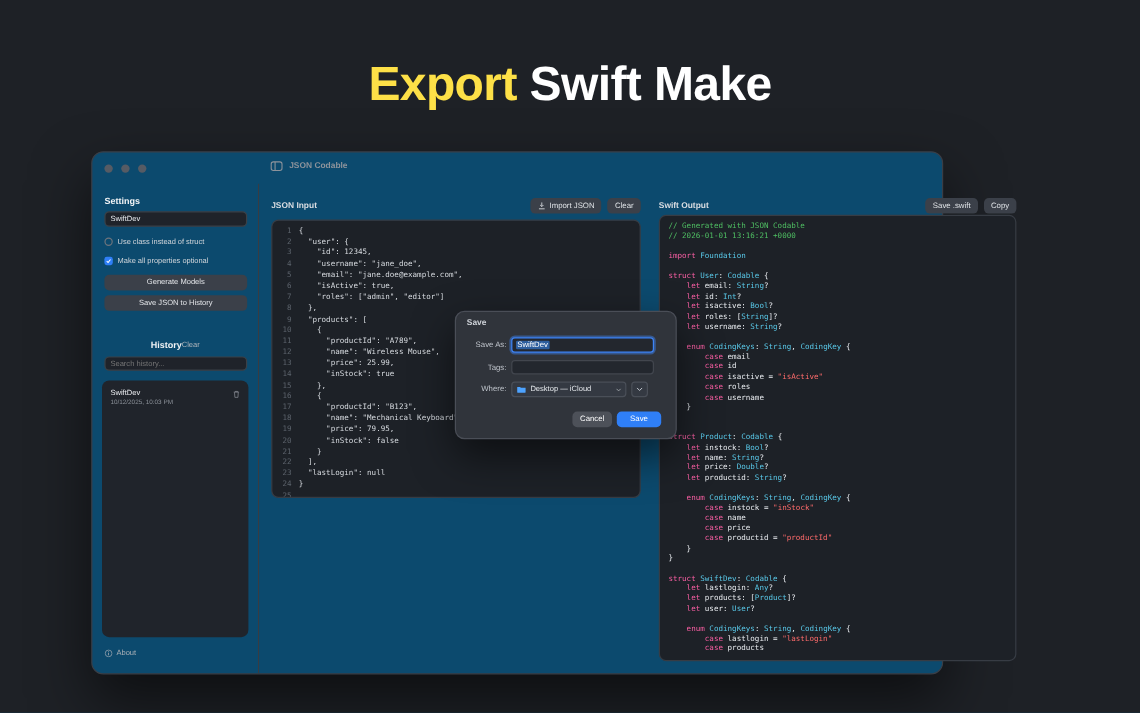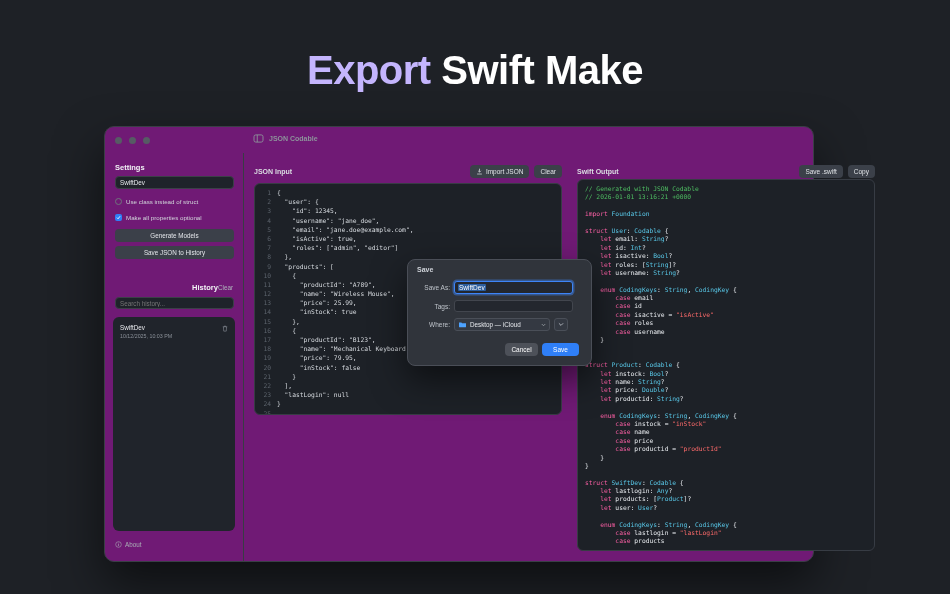--- a/index.html
+++ b/index.html
@@ -1,42 +1,42 @@
 <!DOCTYPE html>
 <html><head>
 <meta charset="utf-8">
 <style>
   *{margin:0;padding:0;box-sizing:border-box}
   html,body{width:950px;height:594px}
   body{position:relative;overflow:hidden;background:#1e2126;font-family:"Liberation Sans",sans-serif;-webkit-font-smoothing:antialiased}
 
   
   .hero{position:absolute;top:48px;left:0;right:0;text-align:center;font-size:40px;font-weight:800;color:#ffffff;letter-spacing:-.5px}
-  .hero-accent{color:#c4b5fd}
-
-  
-  .window{position:absolute;left:104px;top:126px;width:710px;height:436px;background:#701a75;border:1px solid #3a3e46;border-radius:10px;box-shadow:0 22px 48px rgba(0,0,0,.55)}
+  .hero-accent{color:#fde047}
+
+  
+  .window{position:absolute;left:76px;top:126px;width:710px;height:436px;background:#0c4a6e;border:1px solid #3a3e46;border-radius:10px;box-shadow:0 22px 48px rgba(0,0,0,.55)}
 
   
   .titlebar{position:absolute;left:0;top:0;right:0;height:26px}
   .traffic{position:absolute;left:10px;top:10px;display:flex;gap:7px}
   .dot{width:7px;height:7px;border-radius:50%;background:#565b64}
   .tb-group{position:absolute;left:148px;top:7px;display:flex;align-items:center;gap:5px;color:#8d939b}
   .tb-title{font-size:7px;font-weight:bold;color:#8d939b}
 
   
   .sidebar{position:absolute;left:0;top:26px;bottom:0;width:139px;border-right:1px solid #383c43;border-bottom-left-radius:10px}
   .s-head{position:absolute;left:10px;font-size:7.5px;font-weight:bold;color:#f2f4f6}
   .s-input{position:absolute;left:10px;width:119px;background:#1f232a;border:1px solid #3b4047;border-radius:4px;color:#e6e9ed;font-size:6.3px;font-family:"Liberation Sans",sans-serif;padding:0 4px;outline:none}
   .cb-row{position:absolute;left:10px;display:flex;align-items:center;gap:4px}
   .cb{width:7px;height:7px;border-radius:50%;border:1px solid #6e747c;flex:0 0 auto}
   .cb.checked{border:none;border-radius:2px;background:#2f7ff7;display:flex;align-items:center;justify-content:center}
   .cb-label{font-size:6.2px;color:#d2d6db}
   .s-btn{position:absolute;left:10px;width:119px;height:13px;background:#3b4049;border:none;border-radius:4px;color:#e3e5e9;font-size:6.3px;font-family:"Liberation Sans",sans-serif;cursor:pointer}
-  .hist-head{position:absolute;left:10px;right:10px;display:flex;align-items:center;justify-content:flex-end}
+  .hist-head{position:absolute;left:10px;right:10px;display:flex;align-items:center;justify-content:center}
   .clear-link{font-size:6.3px;color:#aeb4bb;background:none;border:none;cursor:pointer;font-family:"Liberation Sans",sans-serif}
   .hist-panel{position:absolute;left:8px;right:8px;top:164px;height:214px;background:#20242b;border-radius:6px;padding:4px}
   .hist-item{display:flex;align-items:flex-start;padding:3px 3px;border-radius:4px}
   .hist-texts{flex:1}
   .hist-name{font-size:6.3px;color:#e8eaee}
   .hist-date{font-size:5.3px;color:#8b9199;margin-top:2px}
   .trash{color:#9aa0a8;margin-top:1px}
   .about-row{position:absolute;left:10px;top:388px;display:flex;align-items:center;gap:3px;color:#aab0b7}
   .about-label{font-size:6.3px;color:#aab0b7}
 

